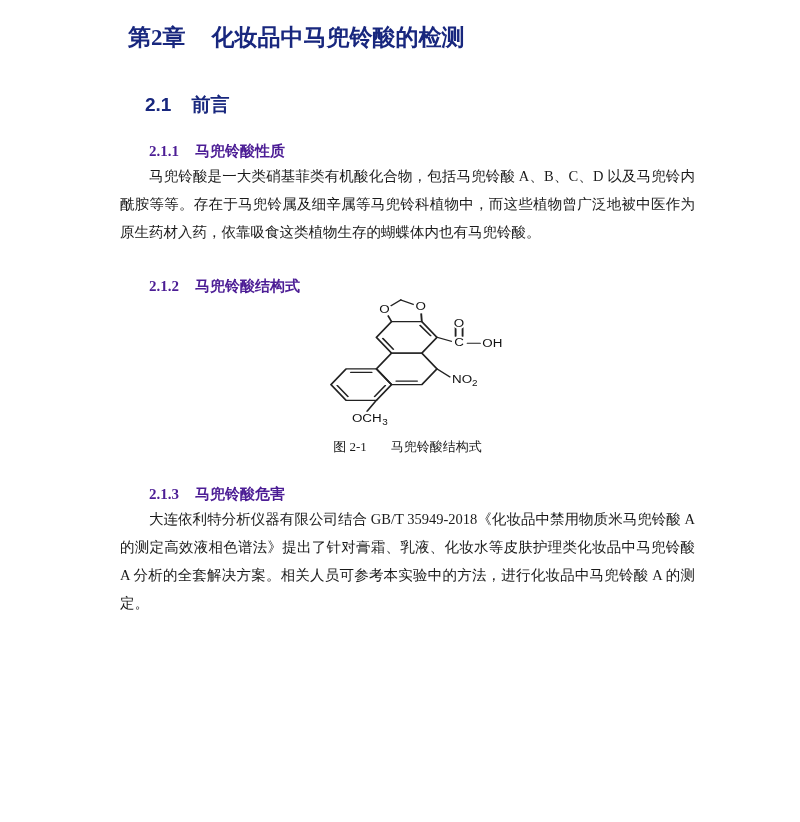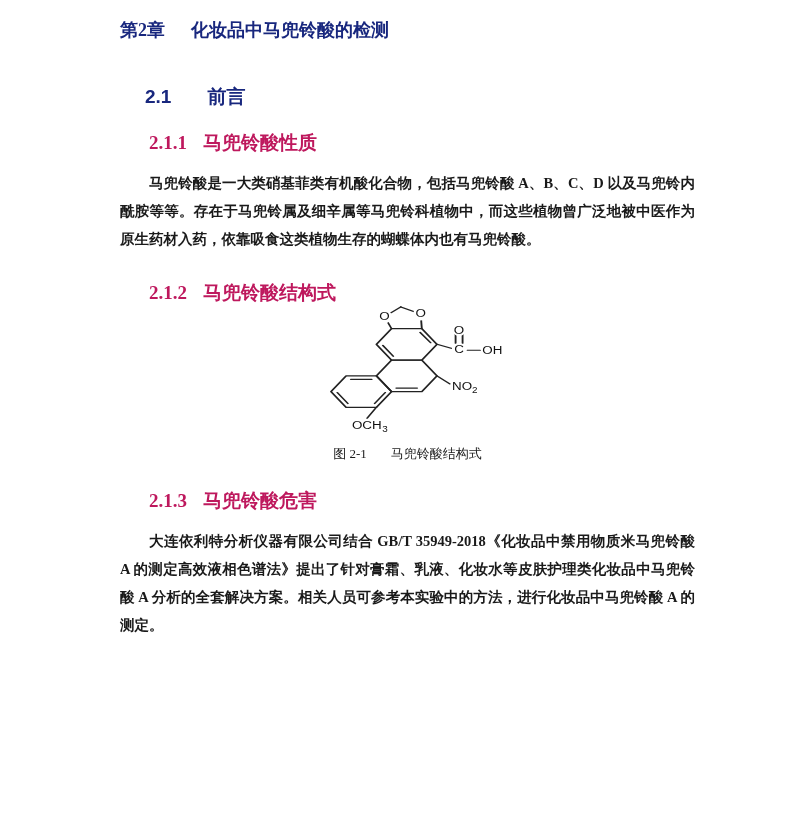--- a/index.html
+++ b/index.html
@@ -9,53 +9,51 @@
     background: #ffffff;
     margin: 0 auto;
     padding: 14px 105px 10px 120px;
     font-family: "Liberation Serif", "DejaVu Serif", serif;
     color: #1a1a1a;
     overflow: hidden;
     position: relative;
   }
   h1.chapter {
     color: #18277e;
-    font-size: 18px;
+    font-size: 23px;
     line-height: 32px;
     font-weight: bold;
-    margin: 0;
+    margin: 8px;
   }
   h1.chapter .hnum { margin-right: 26px; }
   h2.sec {
     color: #18277e;
     font-size: 19px;
     line-height: 26px;
     font-weight: bold;
     margin: 38px 0 0 25px;
   }
-  h2.sec .hnum { font-family: "Liberation Sans", "DejaVu Sans", sans-serif; margin-right: 36px; }
+  h2.sec .hnum { font-family: "Liberation Sans", "DejaVu Sans", sans-serif; margin-right: 20px; }
   h3.sub {
-    color: #be185d;
-    font-size: 19px;
+    color: #4c1d95;
+    font-size: 15px;
     line-height: 22px;
     font-weight: bold;
     margin-left: 29px;
   }
   h3.sub .hnum { margin-right: 16px; }
   .h211 { margin-top: 22px; }
   .h212 { margin-top: 29px; }
   .h213 { margin-top: 26px; }
   .h214 { margin-top: 32px; }
   p.body {
     font-size: 14.5px;
     line-height: 28px;
     text-align: justify;
     text-indent: 2em;
-    margin-top: 15px;
-    font-weight: bold;
   }
   figure.structure {
     margin: 0;
     text-align: center;
   }
   figure.structure svg { margin-left: 16px; }
   figcaption.fig-caption {
     font-size: 13px;
     line-height: 20px;
     color: #1a1a1a;

